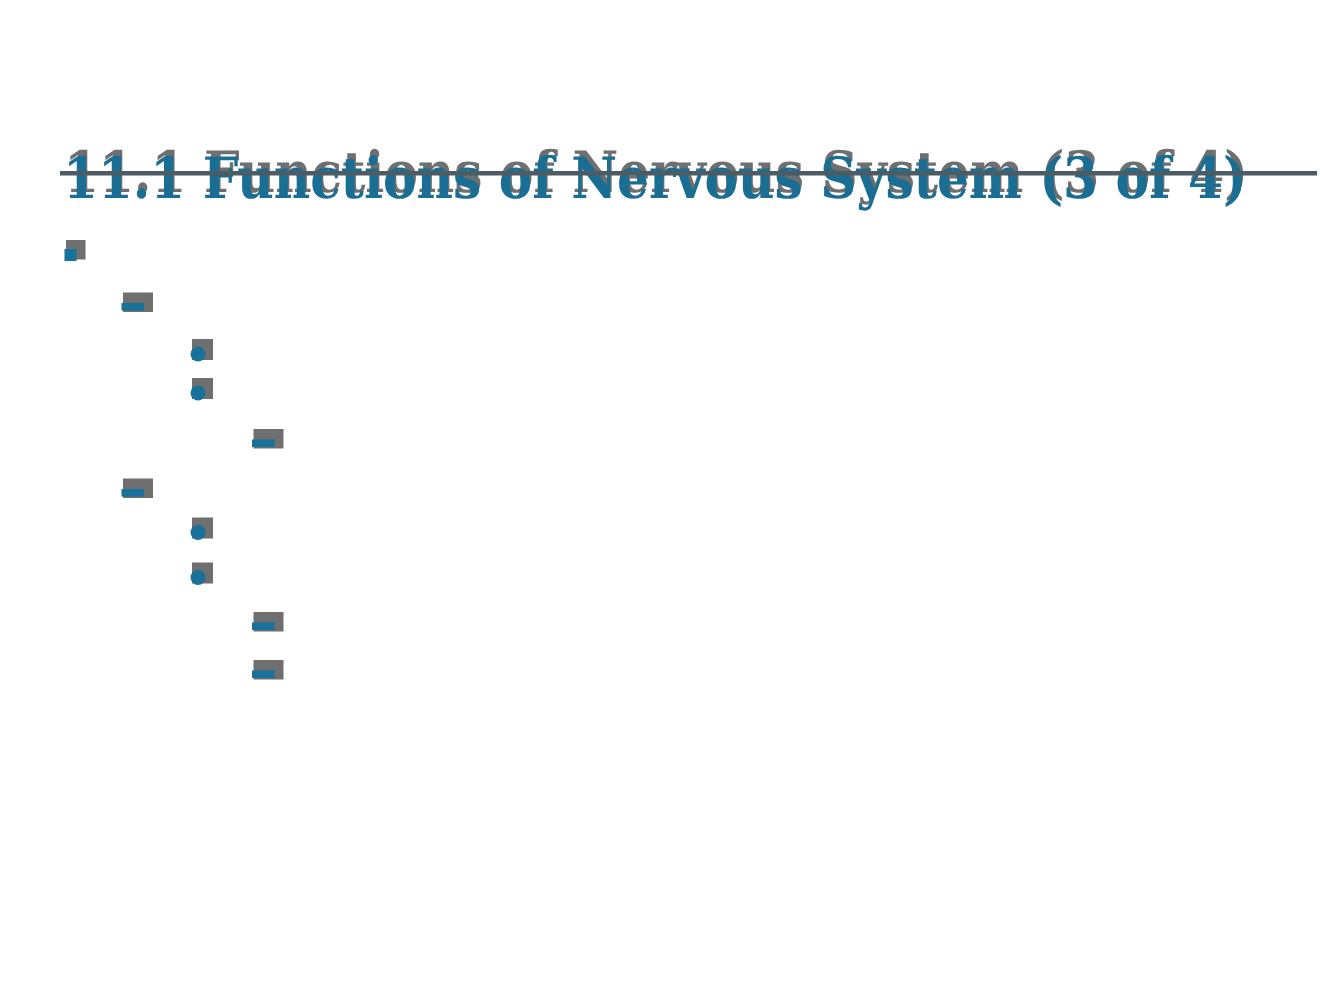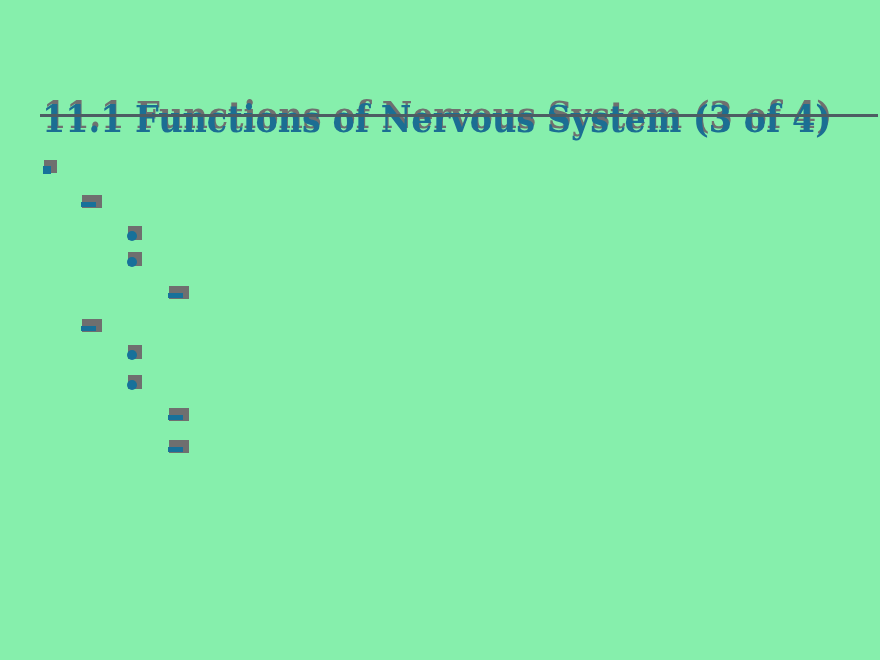--- a/index.html
+++ b/index.html
@@ -56,21 +56,21 @@
     left: 20px;
     top: 0;
     color: #000000;
     font-size: 15px;
     white-space: nowrap;
   }
 </style>
 </head>
 <body style="background: rgb(0, 0, 0);">
 
-<div class="slide" style="background: #86efac;">
+<div class="slide" style="background: #ffffff;">
 
   <h1 class="slide-title" style="color: rgb(27, 110, 147); text-shadow: rgb(111, 111, 111) 1px -4px 0px;">11.1 Functions of Nervous System (3 of 4)</h1>
 
   <div class="title-rule" style="background: rgb(77, 92, 99);"></div>
 
   <div class="bullet-list">
       <div class="bullet-box" style="left: 44px; top: 160px; width: 13px; height: 13px; background: rgb(111, 111, 111);">
         <span class="bullet-glyph" style="background: rgb(23, 113, 154); width: 8px; height: 8px; left: -1px; bottom: -1px;"></span>
         <span class="invisible-text" style="color: rgb(0, 0, 0);"></span>
       </div>

